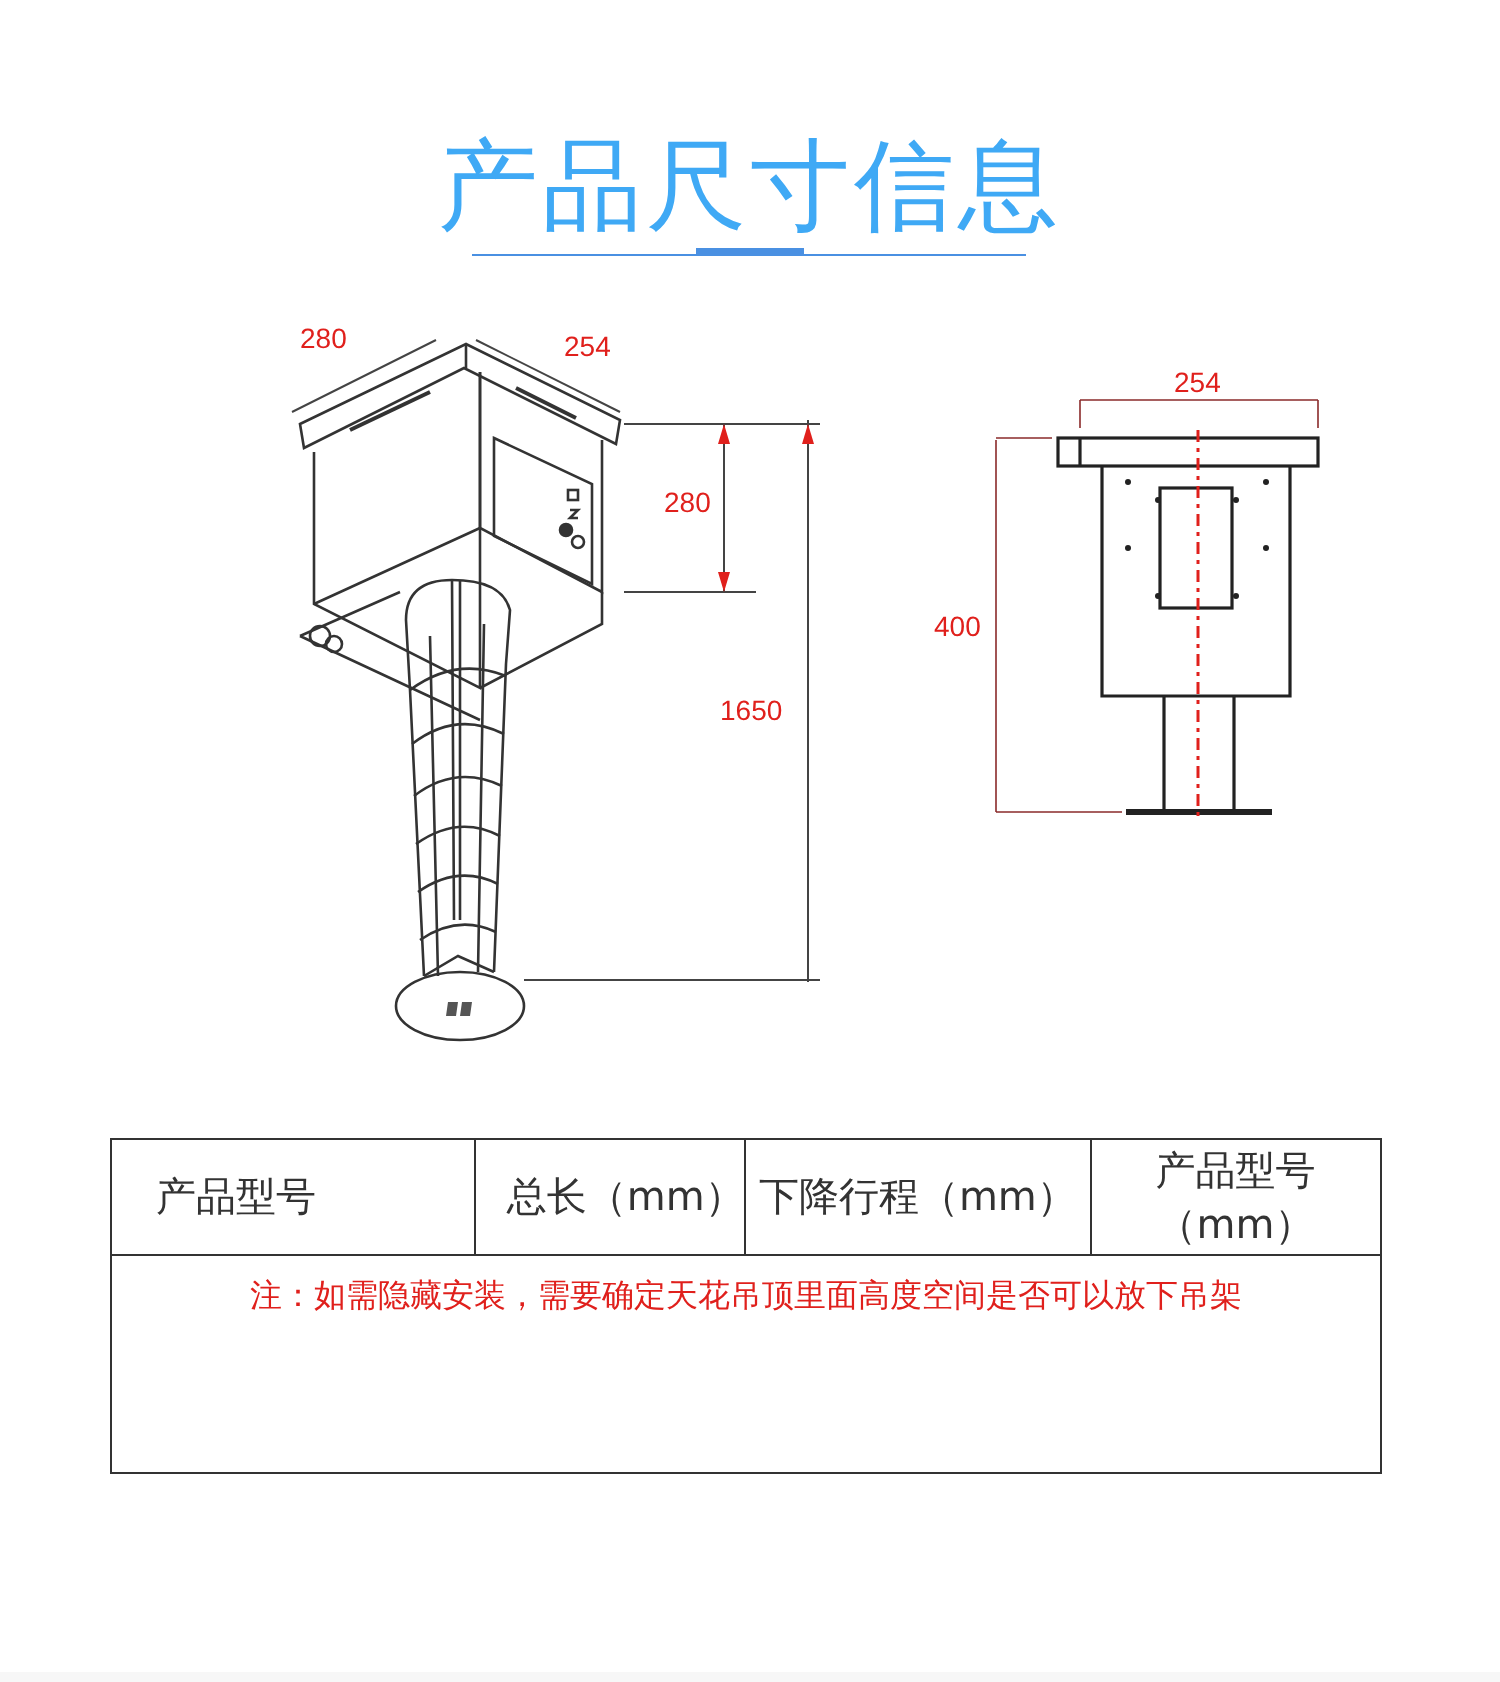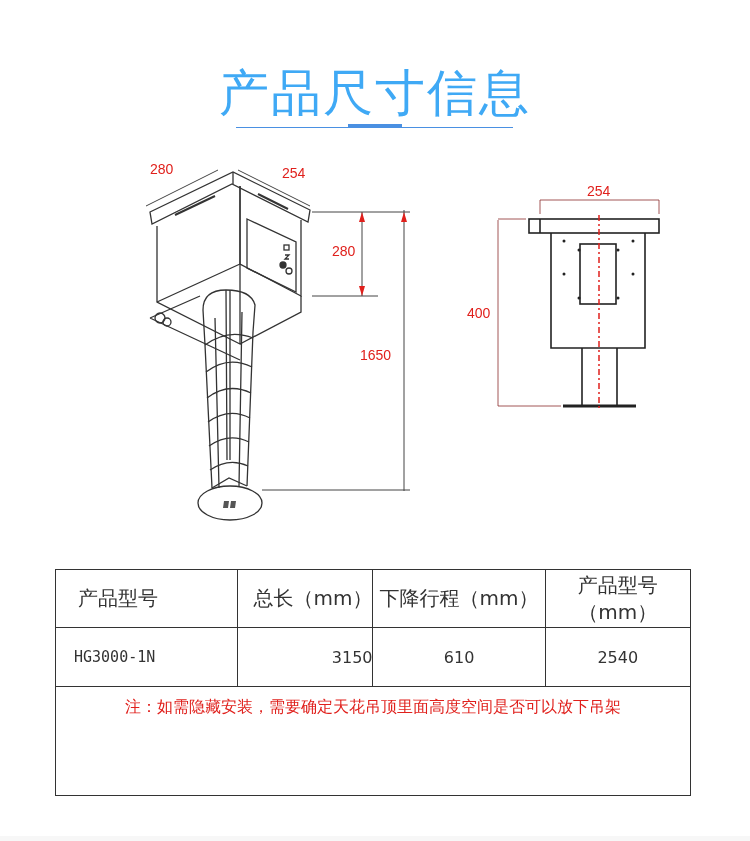--- a/index.html
+++ b/index.html
@@ -122,25 +122,19 @@
 </svg>
 
 <table class="spec">
   <tbody>
       <tr class="hdr">
     <td class="c0">产品型号</td>
     <td class="c1">总长（mm）</td>
     <td class="c2">下降行程（mm）</td>
     <td class="c3">产品型号（mm）</td>
   </tr>
-  <tr class="data">
-    <td class="c0">HG3000-1N</td>
-    <td class="c1">3150</td>
-    <td class="c2">610</td>
-    <td class="c3">2540</td>
-  </tr>
   <tr class="note">
     <td colspan="4">注：如需隐藏安装，需要确定天花吊顶里面高度空间是否可以放下吊架</td>
   </tr>
 </tbody>
   </table>
 
 <div class="footer-strip"></div>
 
 </body></html>

